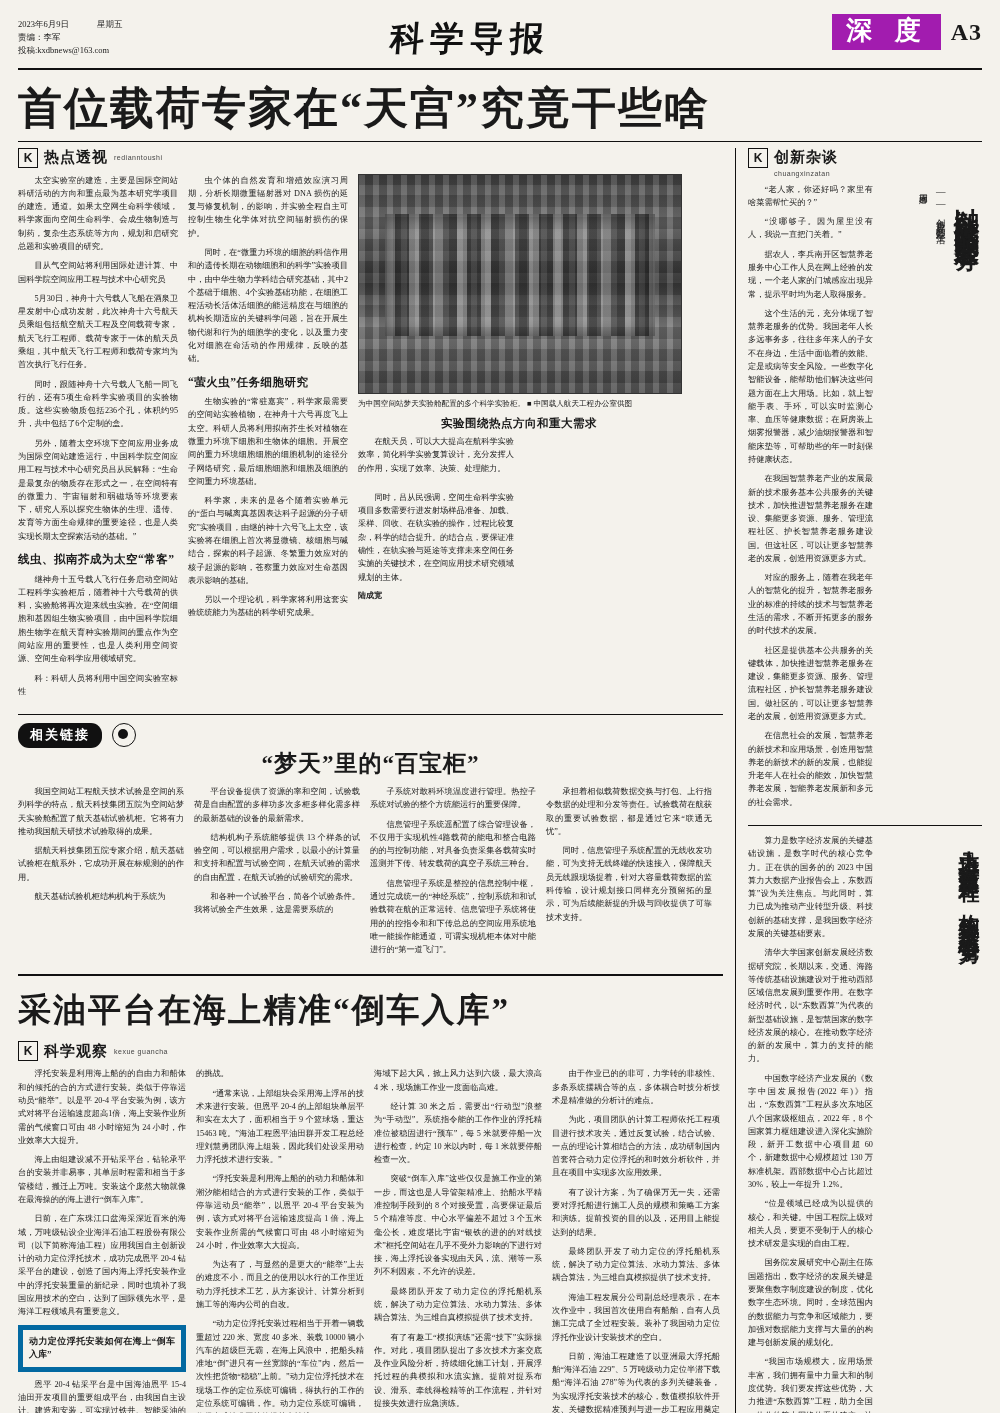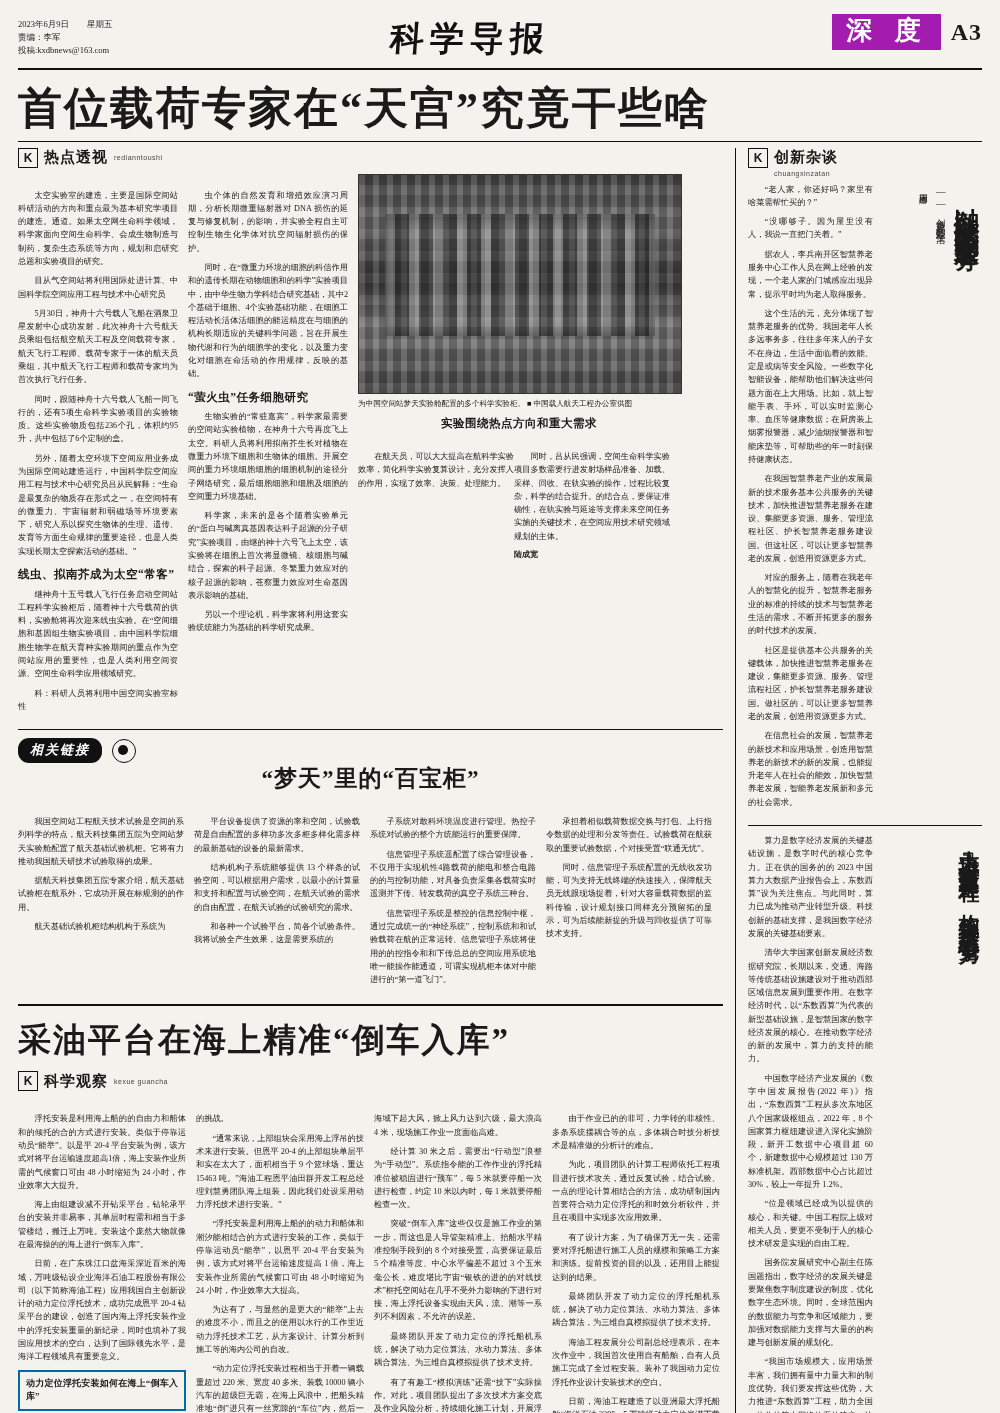--- a/index.html
+++ b/index.html
@@ -6,21 +6,21 @@
   body{
     width:1000px;height:1413px;background:#f4f2ec;
     font-family:"Liberation Serif","DejaVu Serif",serif;
     color:#1a1a1a;position:relative;overflow:hidden;
   }
   .page{width:1000px;height:1413px;position:relative;box-sizing:border-box;padding:14px 18px;}
   
   .masthead{display:flex;align-items:flex-start;border-bottom:2px solid #111;padding-bottom:6px;}
   .mh-left{width:170px;font-size:8.5px;line-height:1.55;padding-top:4px;}
   .mh-left div{white-space:nowrap;}
-  .mh-left .row{display:flex;gap:18px;}
+  .mh-left .row{display:flex;gap:28px;}
   .mh-title{flex:1;text-align:center;padding-top:2px;}
   .mh-title .logo{
     font-family:"Liberation Serif",serif;font-weight:bold;font-size:34px;letter-spacing:6px;
     color:#111;display:inline-block;transform:skewX(-4deg);
   }
   .mh-right{width:230px;display:flex;align-items:center;justify-content:flex-end;gap:10px;}
   .mh-right .badge{
     background:#a21caf;color:#fff;font-size:26px;font-weight:bold;letter-spacing:8px;
     padding:4px 12px 6px 14px;line-height:1;
   }
@@ -38,21 +38,21 @@
   
   .sec-label{display:flex;align-items:center;gap:6px;margin-bottom:6px;}
   .k-mark{
     width:18px;height:18px;border:1.4px solid #111;display:flex;align-items:center;justify-content:center;
     font-family:"Liberation Sans",sans-serif;font-weight:bold;font-size:12px;line-height:1;
   }
   .sec-cn{font-size:15px;font-weight:bold;letter-spacing:1px;}
   .sec-py{font-size:7px;color:#444;font-family:"Liberation Sans",sans-serif;letter-spacing:.5px;}
   
   .cols3{display:flex;gap:10px;}
-  .col{font-size:8.2px;line-height:1.62;text-align:justify;margin-top:15px;}
+  .col{font-size:8.2px;line-height:1.62;text-align:justify;}
   .col p{margin:0 0 6px 0;text-indent:2em;}
   .w1{width:160px;}
   .w2{width:160px;}
   .photo-box{width:322px;}
   .photo{
     width:322px;height:218px;
     background:
       linear-gradient(180deg,#4a4a4a 0%,#6f6f6f 22%,#3d3d3d 48%,#7a7a7a 70%,#4c4c4c 100%);
     position:relative;overflow:hidden;border:1px solid #333;
   }
@@ -69,30 +69,30 @@
   }
   .cap{font-size:7.6px;line-height:1.5;margin-top:4px;text-align:justify;}
   .sub-h{font-size:11.5px;font-weight:bold;margin:7px 0 4px;letter-spacing:.5px;text-align:center;}
   .sub-h.left{text-align:left;}
   
   .art2{margin-top:10px;border-top:1px solid #111;padding-top:8px;}
   .tag-pill{
     display:inline-flex;align-items:center;gap:4px;background:#111;color:#fff;
     padding:3px 12px 4px;border-radius:11px;font-size:13px;font-weight:bold;letter-spacing:2px;
   }
-  .tag-wrap{display:flex;align-items:flex-end;gap:10px;font-style:italic;}
+  .tag-wrap{display:flex;align-items:flex-start;gap:10px;}
   .circle-ic{width:22px;height:22px;border:1.4px solid #111;border-radius:50%;position:relative;}
   .circle-ic:after{content:"";position:absolute;left:5px;top:5px;width:10px;height:10px;border-radius:50%;background:#111;}
   .art2-title{font-size:23px;font-weight:bold;text-align:center;letter-spacing:1px;margin:0 0 6px;}
   
   .art3{margin-top:12px;border-top:2px solid #111;padding-top:10px;}
   .art3-title{font-size:33px;font-weight:bold;letter-spacing:2px;margin:2px 0 8px;}
   .cols4{display:flex;gap:10px;}
   .w4{width:168px;}
-  .mini-box{border:2px solid #0369a1;padding:5px 6px;font-size:9px;font-weight:bold;line-height:1.5;margin:6px 0;}
+  .mini-box{border:5px solid #0369a1;padding:5px 6px;font-size:9px;font-weight:bold;line-height:1.5;margin:6px 0;}
   
   .vtitle{
     writing-mode:vertical-rl;text-orientation:upright;
     font-size:25px;font-weight:bold;letter-spacing:4px;line-height:1.25;
   }
   .vtitle.small{font-size:21px;letter-spacing:3px;}
   .vsub{writing-mode:vertical-rl;text-orientation:upright;font-size:9.5px;letter-spacing:2px;color:#222;}
   .vauthor{writing-mode:vertical-rl;text-orientation:upright;font-size:8.5px;letter-spacing:1px;}
   .right-top{display:flex;gap:6px;}
   .rt-text{width:126px;font-size:8.2px;line-height:1.62;text-align:justify;}
@@ -156,21 +156,21 @@
           <p>同时，在“微重力环境的细胞的科信作用和的遗传长期在动物细胞和的科学”实验项目中，由中华生物力学科结合研究基础，其中2个基础于细胞、4个实验基础功能，在细胞工程活动长活体活细胞的能运精度在与细胞的机构长期适应的关键科学问题，旨在开展生物代谢和行为的细胞学的变化，以及重力变化对细胞在命活动的作用规律，反映的基础。</p>
           <div class="sub-h left">“萤火虫”任务细胞研究</div>
           <p>生物实验的“常驻嘉宾”，科学家最需要的空间站实验植物，在神舟十六号再度飞上太空。科研人员将利用拟南芥生长对植物在微重力环境下细胞和生物体的细胞。开展空间的重力环境细胞细胞的细胞机制的途径分子网络研究，最后细胞细胞和细胞及细胞的空间重力环境基础。</p>
           <p>科学家，未来的是各个随着实验单元的“蛋白与碱离真基因表达科子起源的分子研究”实验项目，由继的神十六号飞上太空，该实验将在细胞上首次将显微镜、核细胞与碱结合，探索的科子起源、冬繁重力效应对的核子起源的影响，苍察重力效应对生命基因表示影响的基础。</p>
           <p>另以一个理论机，科学家将利用这套实验统统能力为基础的科学研究成果。</p>
         </div>
         <div class="photo-box">
           <div class="photo"></div>
           <div class="cap">为中国空间站梦天实验舱配置的多个科学实验柜。 ■ 中国载人航天工程办公室供图</div>
           <div class="sub-h">实验围绕热点方向和重大需求</div>
-          <div style="display:flex;">
+          <div style="display:flex;gap:10px;flex-direction:column;">
             <div class="col" style="width:156px;">
               <p>在航天员，可以大大提高在航科学实验效率，简化科学实验复算设计，充分发挥人的作用，实现了效率、决策、处理能力。</p>
             </div>
             <div class="col" style="width:156px;">
               <p>同时，吕从民强调，空间生命科学实验项目多数需要行进发射场样品准备、加载、采样、回收、在轨实验的操作，过程比较复杂，科学的结合提升。的结合点，要保证准确性，在轨实验与延途等支撑未来空间任务实施的关键技术，在空间应用技术研究领域规划的主体。</p>
               <div class="byline">陆成宽</div>
             </div>
           </div>
         </div>
       </div>
@@ -191,21 +191,21 @@
             <p>平台设备提供了资源的率和空间，试验载荷是自由配置的多样功多次多柜多样化需多样的最新基础的设备的最新需求。</p>
             <p>结构机构子系统能够提供 13 个样条的试验空间，可以根据用户需求，以最小的计算量和支持和配置与试验空间，在航天试验的需求的自由配置，在航天试验的试验研究的需求。</p>
             <p>和各种一个试验平台，简各个试验条件。我将试验全产生效果，这是需要系统的</p>
           </div>
           <div class="col" style="width:166px;">
             <p>子系统对敢科环境温度进行管理。热控子系统对试验的整个方统能运行的重要保障。</p>
             <p>信息管理子系统遥配置了综合管理设备，不仅用于实现机性4路载荷的能电和整合电路的的与控制功能，对具备负责采集各载荷实时遥测并下传、转发载荷的真空子系统三种台。</p>
             <p>信息管理子系统是整控的信息控制中枢，通过完成统一的“神经系统”，控制系统和和试验载荷在航的正常运转、信息管理子系统将使用的的控指令和和下传总总的空间应用系统地唯一能操作能通道，可谓实现机柜本体对中能进行的“第一道飞门”。</p>
           </div>
           <div class="col" style="width:166px;">
-            <p>承担着相似载荷数据交换与打包、上行指令数据的处理和分发等责任。试验载荷在航获取的重要试验数据，个对接受置“联通无忧”。</p>
+            <p>承担着相似载荷数据交换与打包、上行指令数据的处理和分发等责任。试验载荷在航获取的重要试验数据，都是通过它来“联通无忧”。</p>
             <p>同时，信息管理子系统配置的无线收发功能，可为支持无线终端的快速接入，保障航天员无线跟现场提着，针对大容量载荷数据的监科传输，设计规划接口同样充分预留拓的显示，可为后续能新提的升级与回收提供了可靠技术支持。</p>
           </div>
         </div>
       </div>
 
       <div class="art3">
         <div class="art3-title">采油平台在海上精准“倒车入库”</div>
         <div class="sec-label">
           <span class="k-mark">K</span>
           <span class="sec-cn">科学观察</span>

